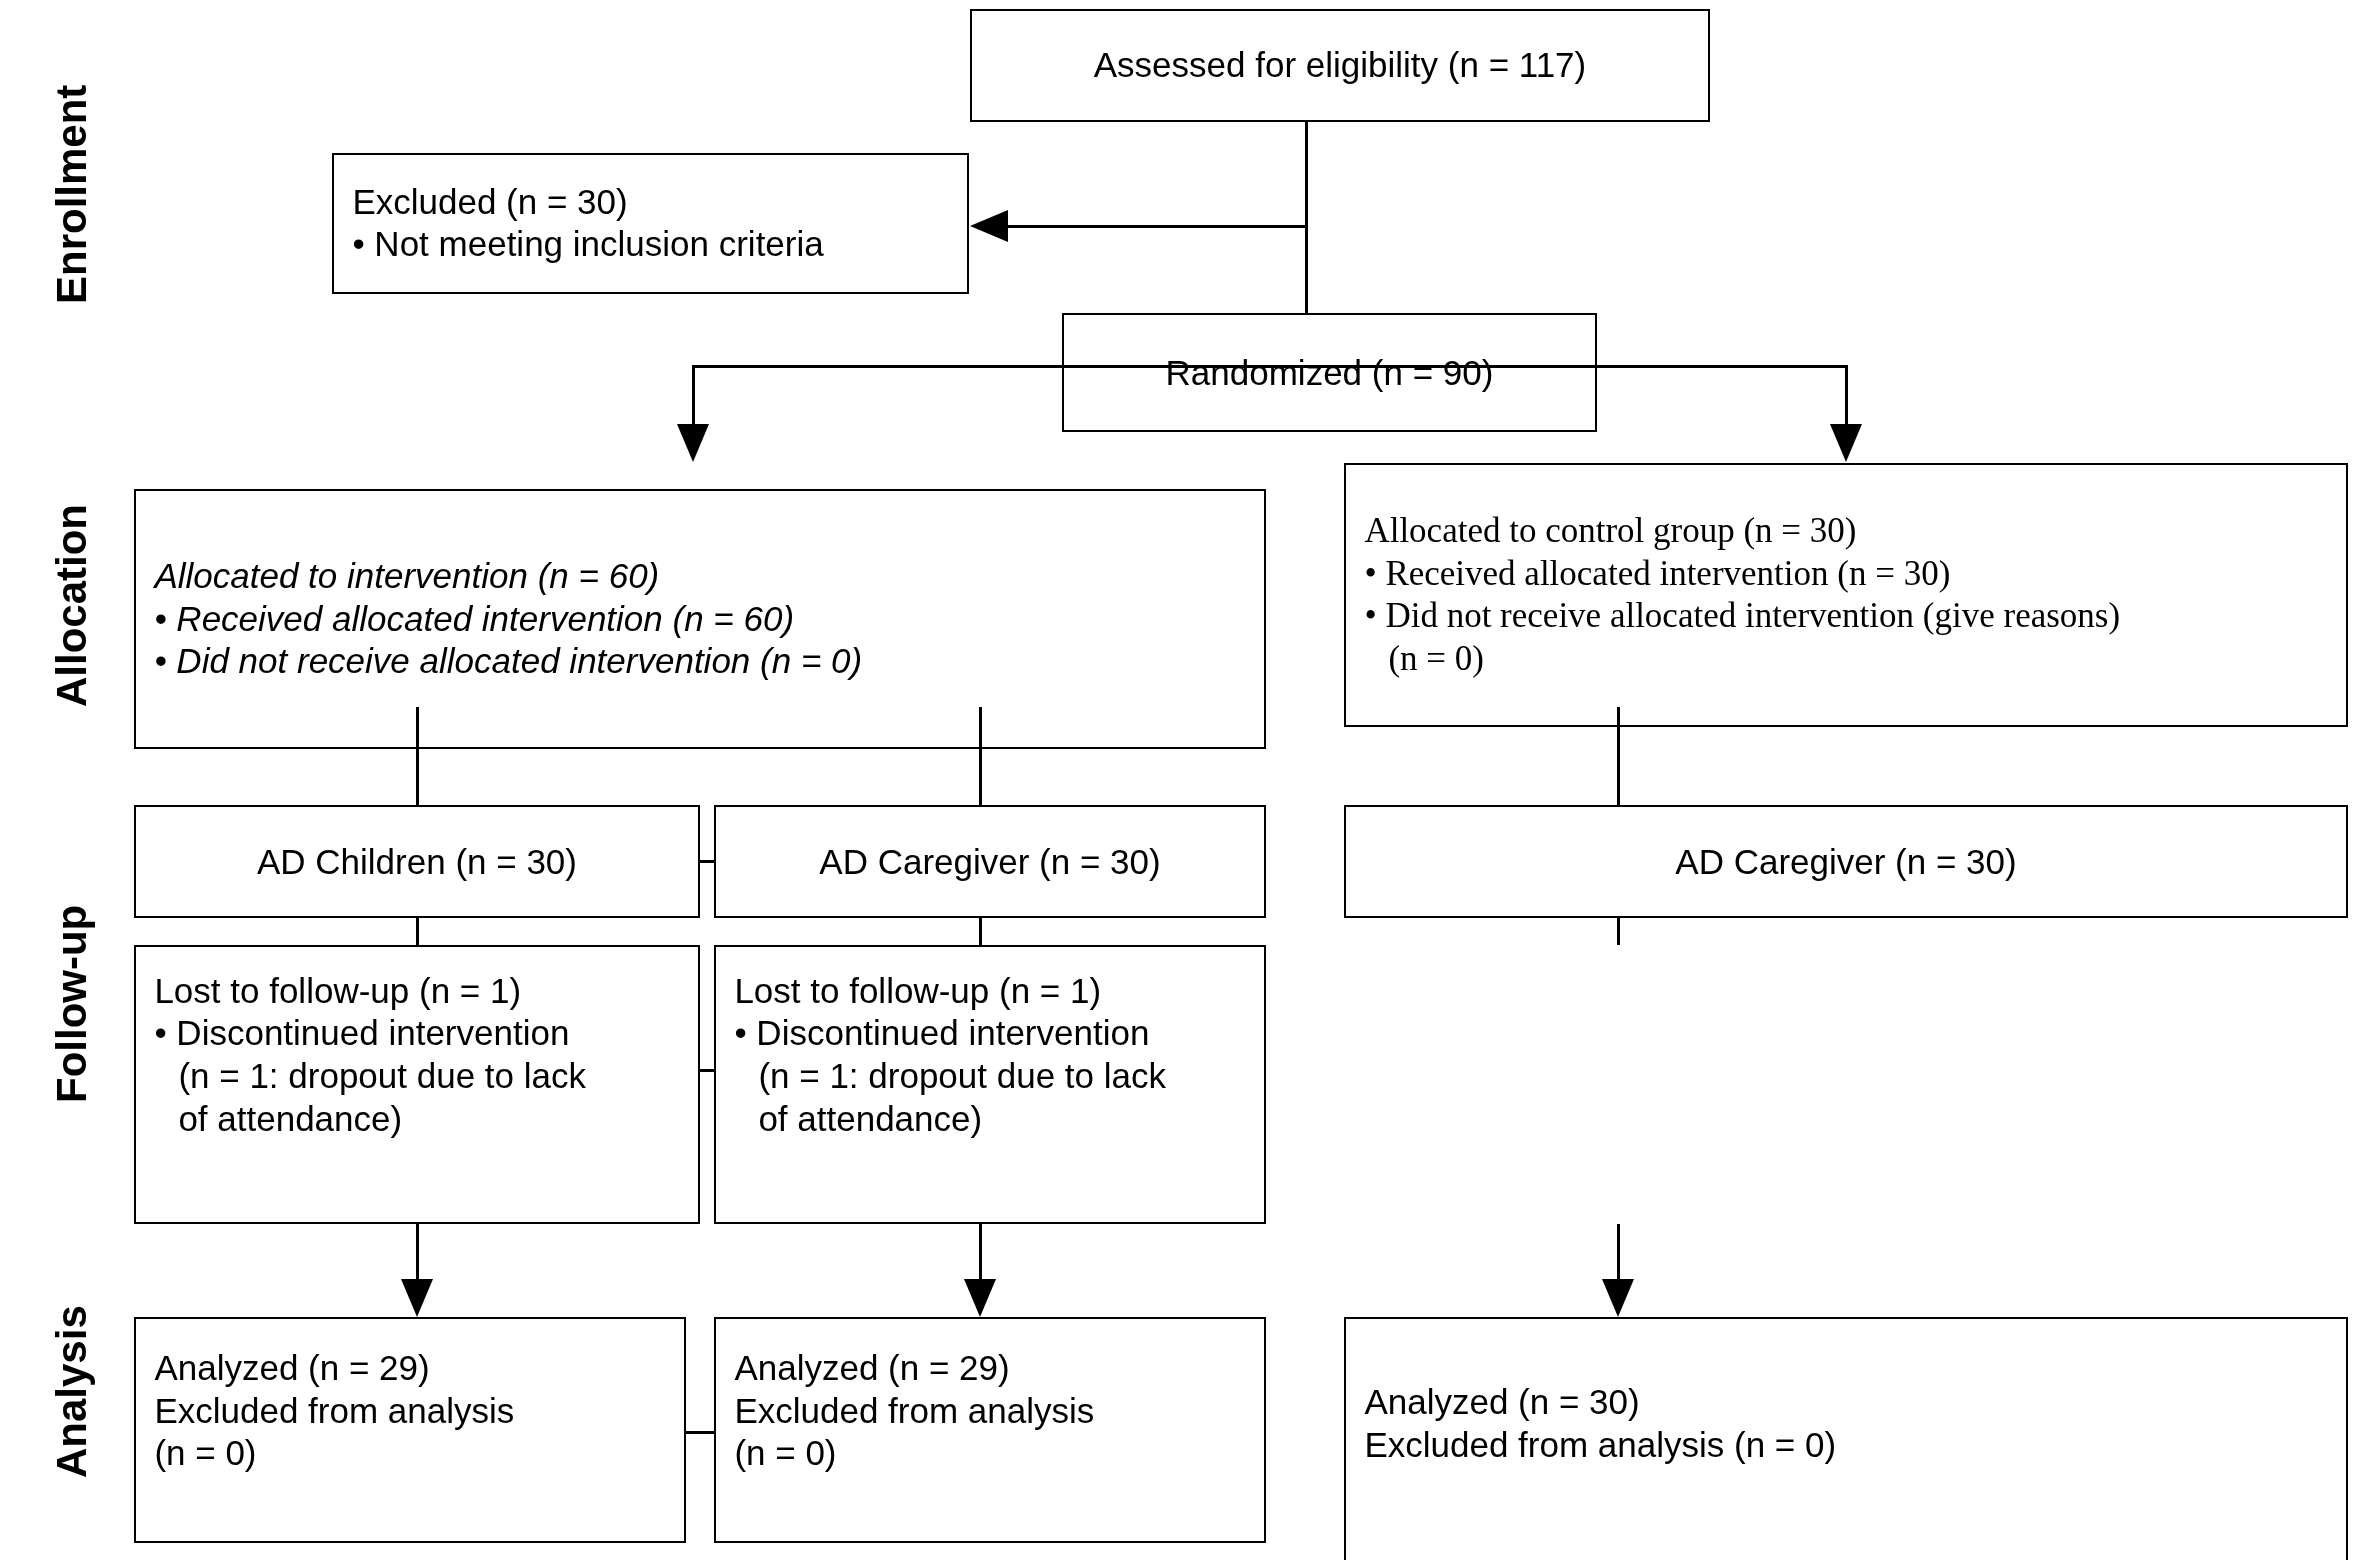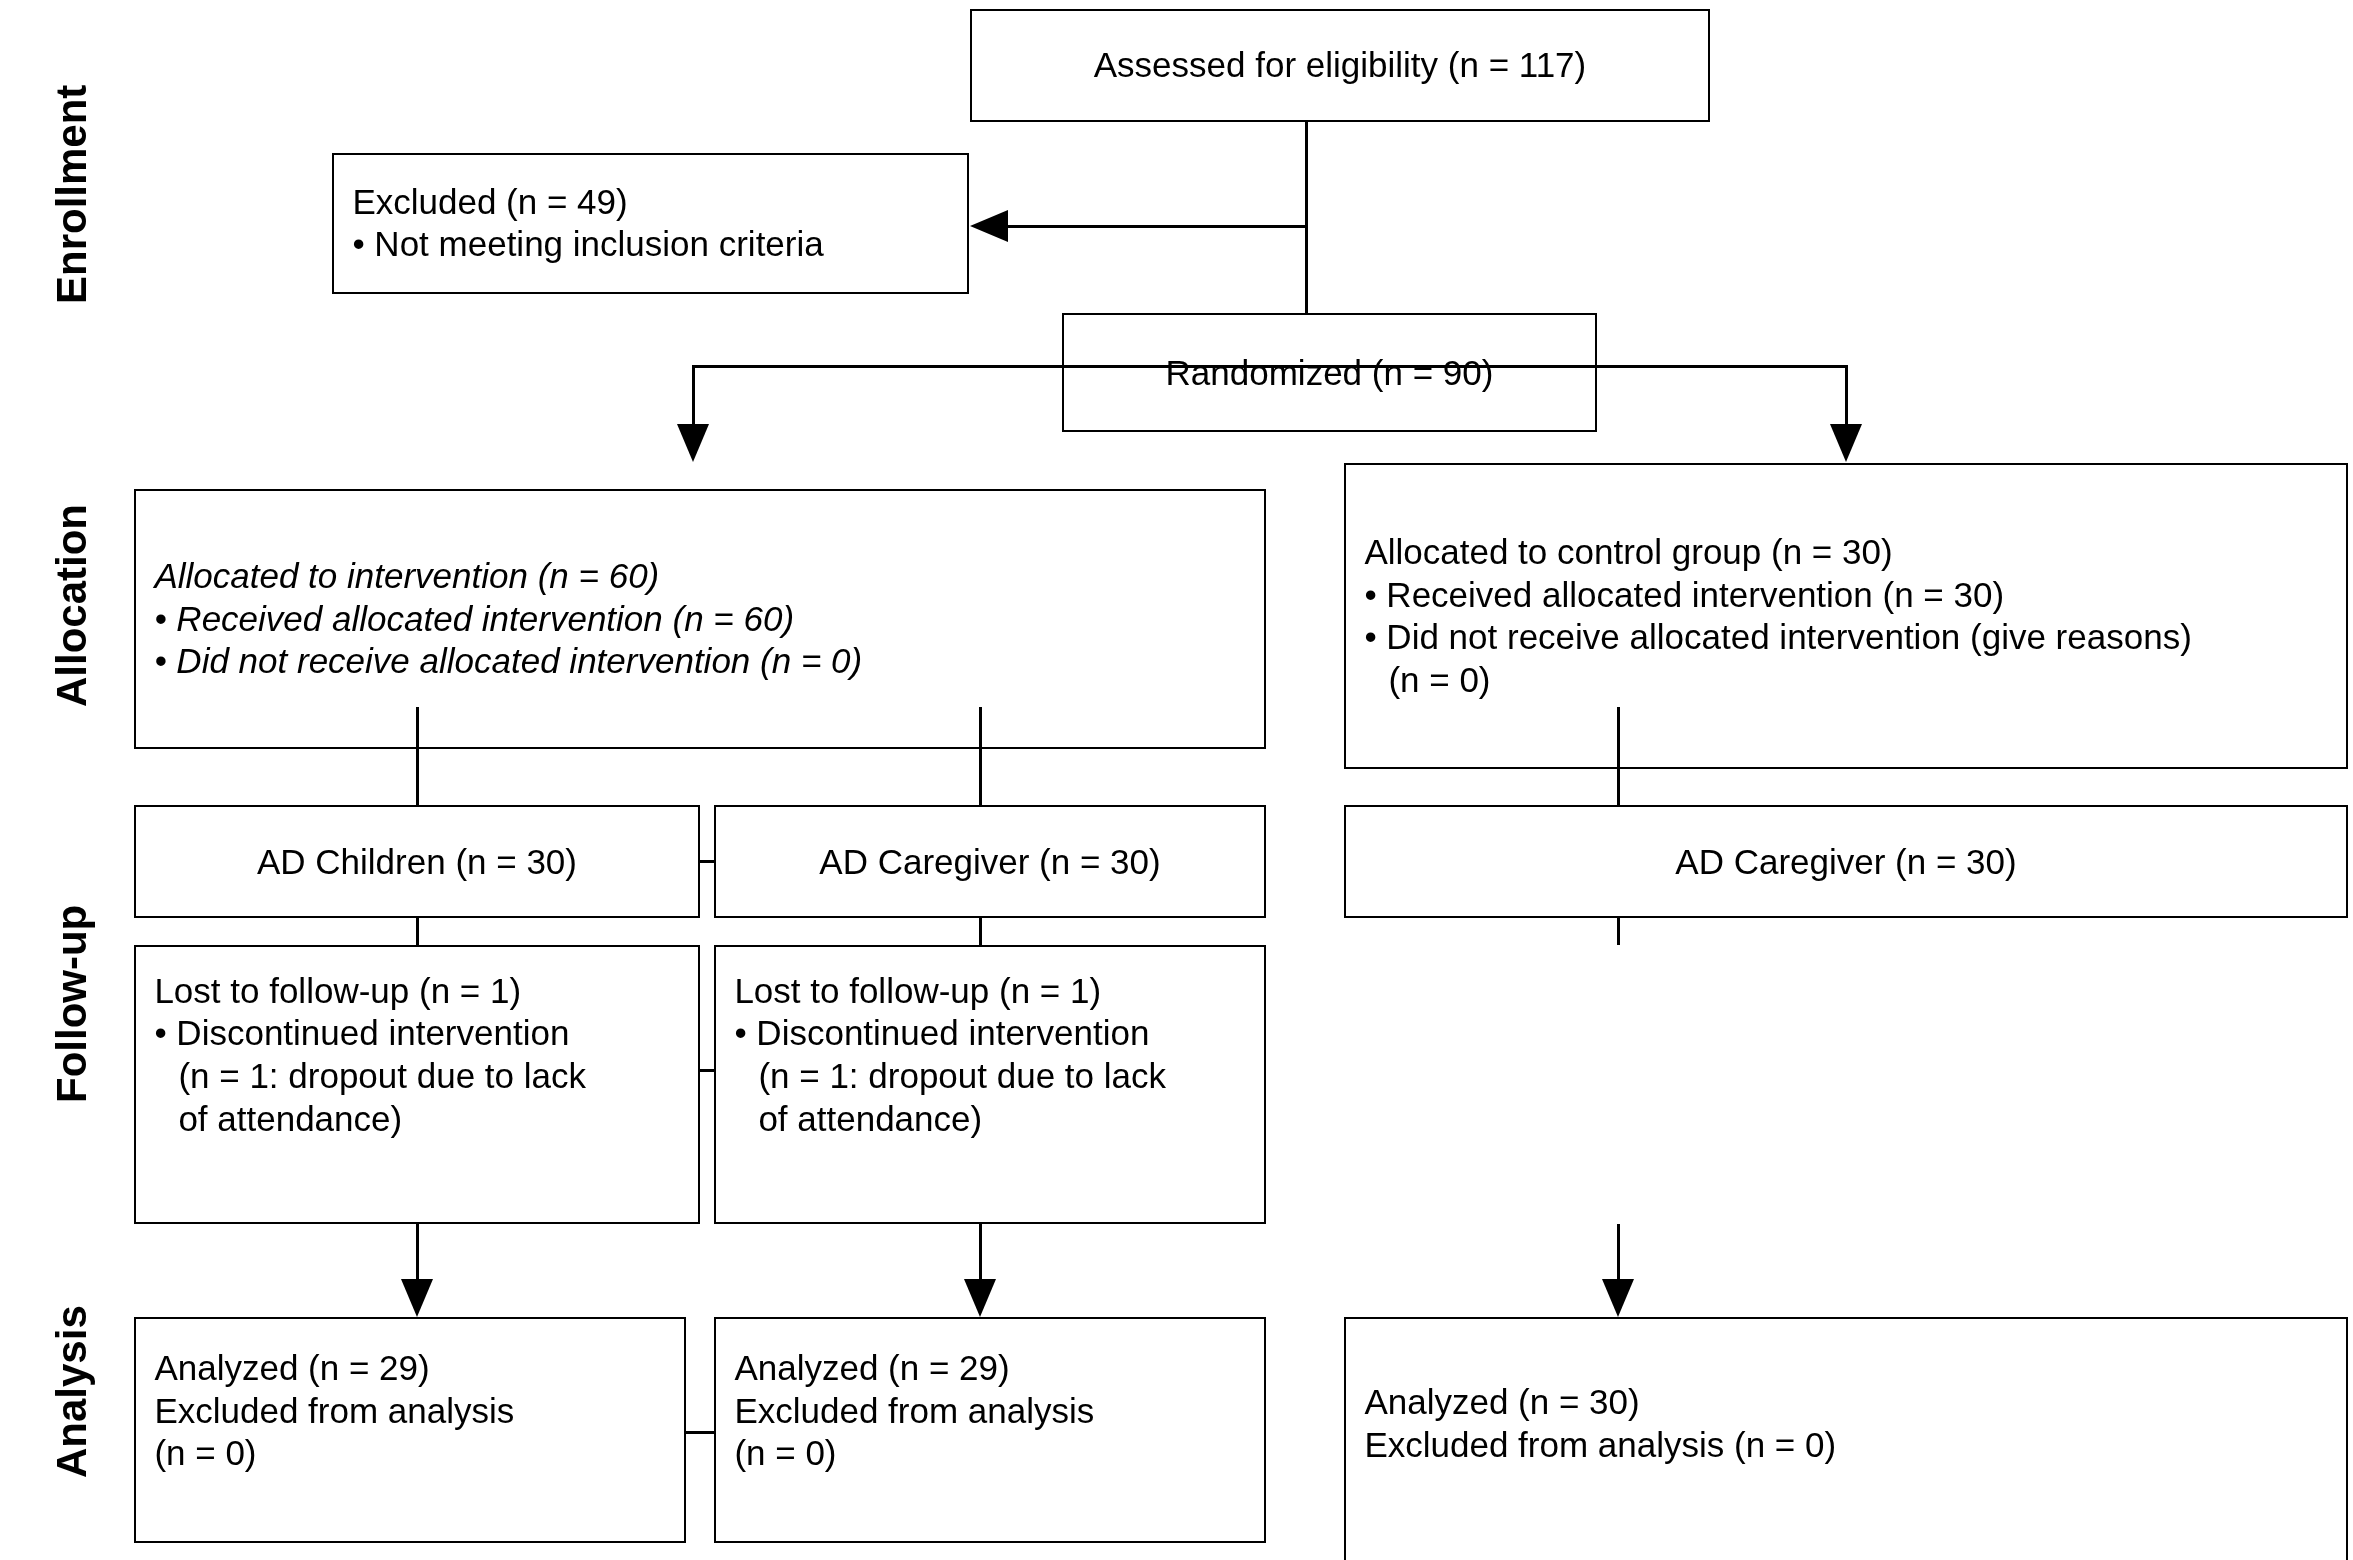--- a/index.html
+++ b/index.html
@@ -100,21 +100,21 @@
     </div>
   </div>
 
   <div class="line vline" style="left:1305px; top:122px; width:2.8px; height:191px;"></div>
 
   <div class="line hline" style="left:1007px; top:225px; width:300px; height:2.8px;"></div>
   <div class="arrow-left" style="left:970px; top:210px;"></div>
 
   <div class="box vcenter" style="left:332px; top:153px; width:637px; height:141px;">
     <div class="inner">
-      <span class="tline">Excluded (n = 49)</span>
+      <span class="tline">Excluded (n = 30)</span>
       <span class="tline">• Not meeting inclusion criteria</span>
     </div>
   </div>
 
   <div class="box vcenter center-text" style="left:1038px; top:313px; width:535px; height:119px;margin-left:24px;">
     <div class="inner">
       <span class="tline">Randomized (n = 90)</span>
     </div>
   </div>
 
@@ -125,21 +125,21 @@
   <div class="arrow-down" style="left:1830px; top:424px;"></div>
 
   <div class="box vcenter" style="left:134px; top:489px; width:1132px; height:260px;font-style:italic;">
     <div class="inner">
       <span class="tline">Allocated to intervention (n = 60)</span>
       <span class="tline">• Received allocated intervention (n = 60)</span>
       <span class="tline">• Did not receive allocated intervention (n = 0)</span>
     </div>
   </div>
 
-  <div class="box vcenter" style="left:1344px; top:463px; width:1004px; height:306px;">
+  <div class="box vcenter" style="left:1344px; top:463px; width:1004px; height:264px;font-family:Liberation Serif, serif;">
     <div class="inner">
       <span class="tline">Allocated to control group (n = 30)</span>
       <span class="tline">• Received allocated intervention (n = 30)</span>
       <span class="tline">• Did not receive allocated intervention (give reasons)</span>
       <span class="hang">(n = 0)</span>
     </div>
   </div>
 
   <div class="line vline" style="left:416px; top:707px; width:2.8px; height:98px;"></div>
   <div class="line vline" style="left:979px; top:707px; width:2.8px; height:98px;"></div>

